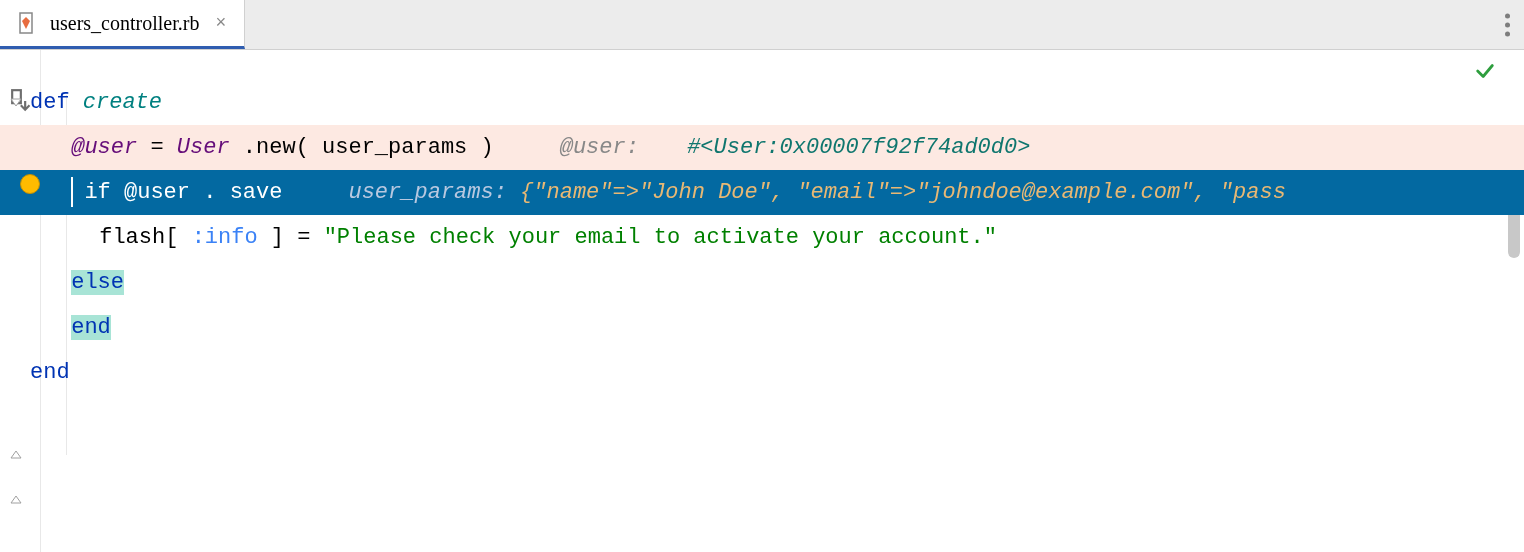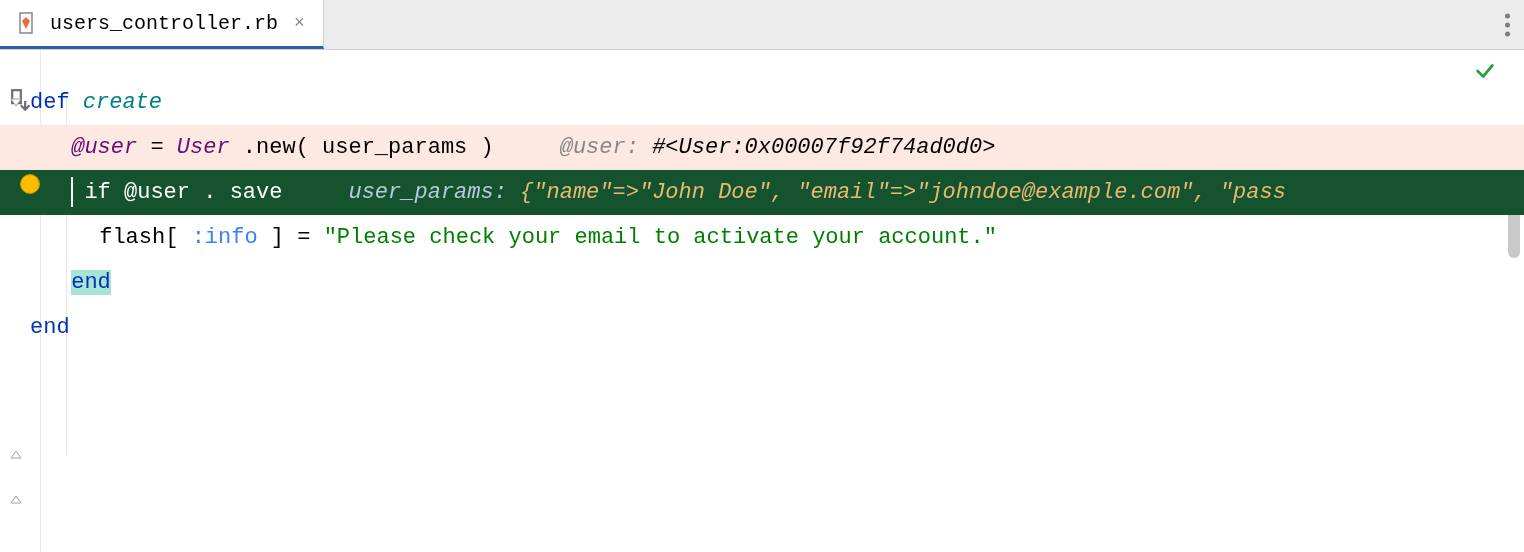--- a/index.html
+++ b/index.html
@@ -30,21 +30,21 @@
       border-bottom: 3px solid #2f5db0;
       position: relative;
     }
     .tab-icon {
       width: 24px;
       height: 24px;
       position: relative;
     }
     .tab-label {
       color: #000;
-      font-family: Liberation Mono, monospace;
+      font-family: Liberation Serif, serif;
       font-size: 20px;
     }
     .tab-close {
       color: #888;
       font-size: 18px;
       margin-left: 4px;
     }
     .tab-bar-actions {
       position: absolute;
       right: 14px;
@@ -120,37 +120,37 @@
       height: 45px;
       line-height: 45px;
       white-space: nowrap;
       position: relative;
       padding-left: 30px;
     }
     .line-bp {
       background: #fde9e2;
     }
     .line-exec {
-      background: #14532d;
+      background: #0369a1;
       color: #fff;
       font-family: Liberation Mono, monospace;
     }
     .code-indent { display: inline-block; }
     .w1 { width: 28px; }
     .w2 { width: 56px; }
     .kw { color: #0033b3; }
     .method { color: #008080; font-style: italic; }
     .ident { color: #660e7a; font-style: italic; }
     .classname { color: #660e7a; font-style: italic; margin-top: 18px; }
     .plain { color: #000; }
     .sym { color: #3b82f6; }
     .str { color: #008000; }
     .strq { color: #008000; }
     .hint { color: #888; font-style: italic; }
-    .hint-val { color: #000000; font-style: italic; }
+    .hint-val { color: #0f766e; font-style: italic; margin-left: 35px; }
     .hl-else { background: #a8e4d6; color: #0033b3; }
     .line-exec .kw-exec { color: #fff; font-weight: 500; }
     .line-exec .plain-exec { color: #fff; }
     .line-exec .hint-exec { color: #b8c8e0; font-style: italic; }
     .line-exec .hint-val-exec { color: #e8b874; font-style: italic; }
     .caret {
       display: inline-block;
       width: 2px;
       height: 30px;
       background: #fff;
@@ -307,20 +307,24 @@
 
     <div class="code-line">
       <span class="code-indent w2"></span>
       <span class="plain">flash[</span>
       <span class="sym">:info</span>
       <span class="plain">] = </span>
       <span class="str">"Please check your email to activate your account."</span>
     </div>
 
 
+    <div class="code-line">
+      <span class="code-indent w1"></span>
+      <span class="hl-else kw">else</span>
+    </div>
 
 
     <div class="code-line">
       <span class="code-indent w1"></span>
       <span class="hl-else kw">end</span>
     </div>
 
     <div class="code-line">
       <span class="kw">end</span>
     </div>

